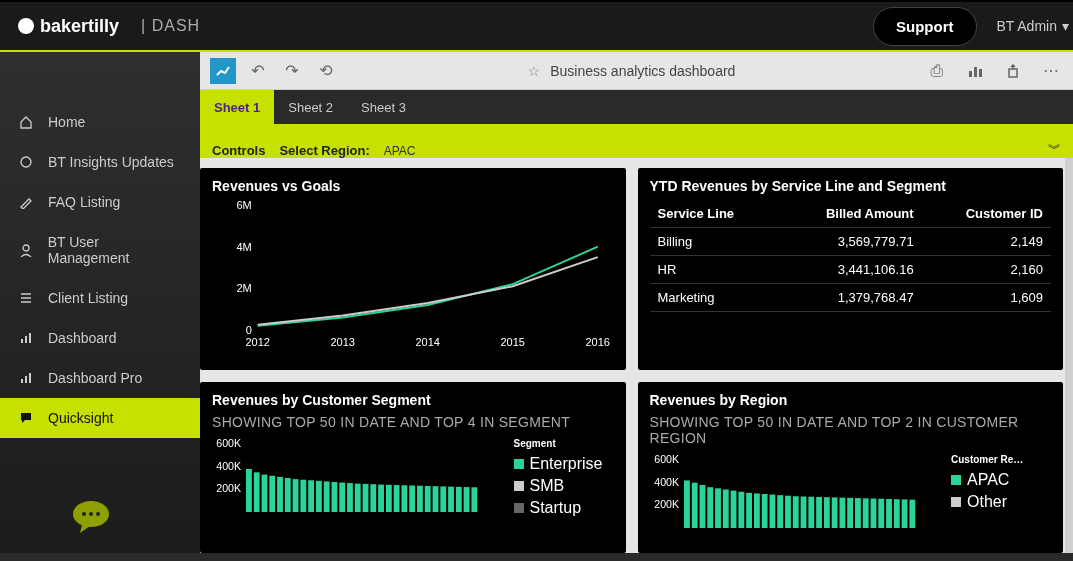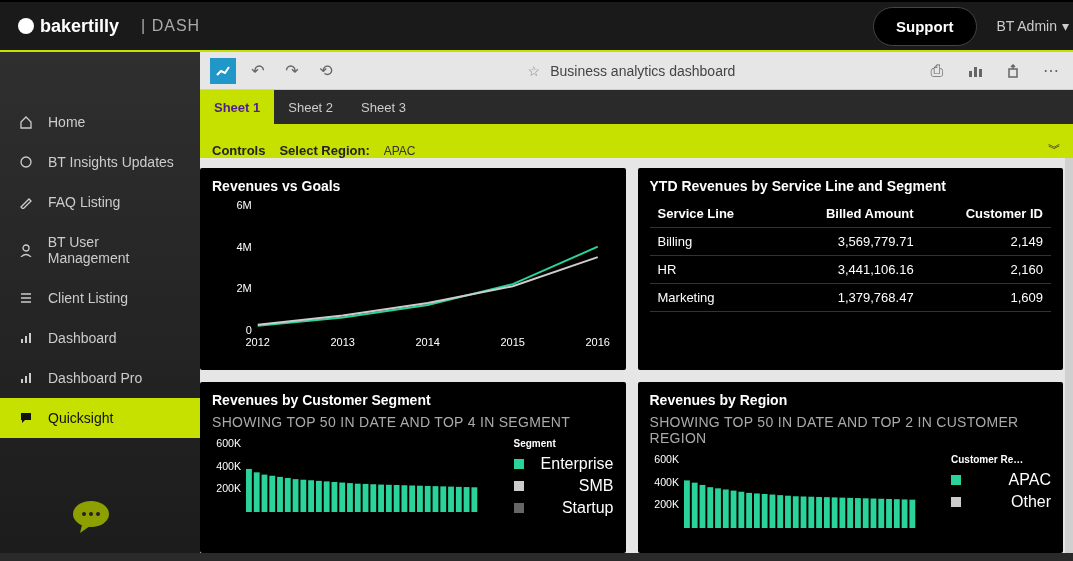--- a/index.html
+++ b/index.html
@@ -40,21 +40,21 @@
 .panel-sub { font-size:14px; color:#aaa; letter-spacing:.3px; margin-bottom:8px; }
 table.data { width:100%; border-collapse:collapse; font-size:13px; }
 table.data th, table.data td { text-align:left; padding:6px 8px; border-bottom:1px solid #333; }
 table.data th { color:#fff; font-weight:700; }
 table.data td.num { text-align:right; }
 table.data th.num { text-align:right; }
 .chart-area { flex:1; position:relative; }
 .line-svg { width:100%; height:150px; }
 .axis-label { fill:#fff; font-size:11px; }
 .legend { font-size:10px; }
-.legend-item { display:flex; align-items:center; gap:6px; margin:4px 0;justify-content:space-between; }
+.legend-item { display:flex; align-items:center; gap:6px; margin:4px 0; }
 .swatch { width:10px; height:10px; }
 .panel-flex-row { display:flex; gap:10px; }
 .panel-flex-row .chart-col { flex:1; }
 .panel-flex-row .legend-col { width:100px; }
 .ytick { fill:#fff; font-size:11px; }
 </style>
 </head>
 <body>
 
 <div class="topbar-accent"></div>

